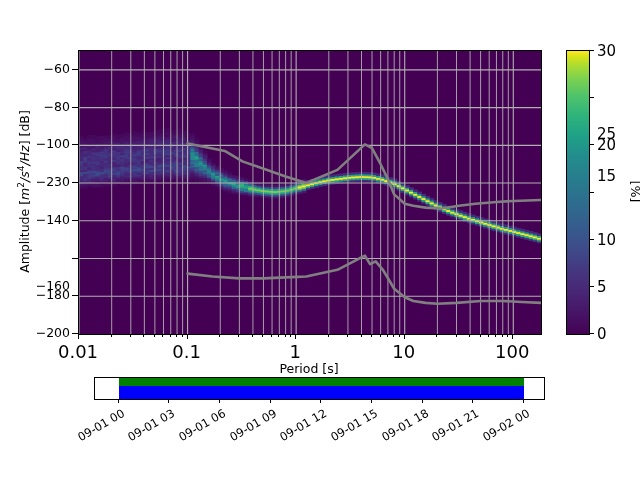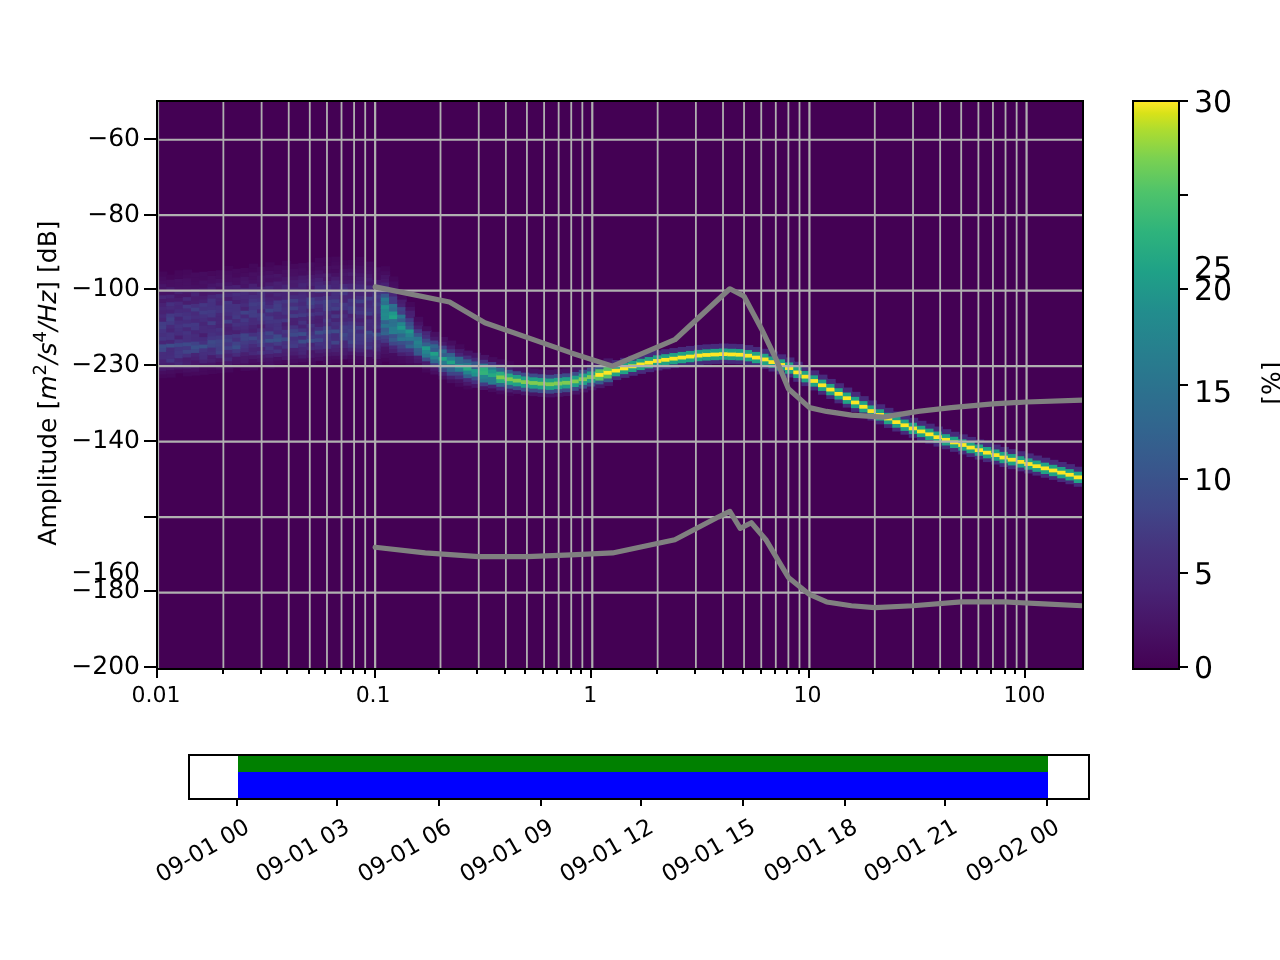--- a/index.html
+++ b/index.html
@@ -85,21 +85,21 @@
     position: absolute;
     top: 334px;
     width: 1px;
     background: #000000;
   }
   .xtick-mark.major { height: 5px; }
   .xtick-mark.minor { height: 3px; }
   .xtick-label {
     position: absolute;
     top: 341px;
-    font-size: 11px;
+    font-size: 18px;
     text-align: left;
     white-space: nowrap;
     transform: translateX(-50%);
   }
   #xlabel {
     position: absolute;
     left: 78px; top: 361px;
     width: 462px;
     text-align: center;
     font-size: 12.5px;
@@ -1552,20 +1552,21 @@
           <polyline points="108.57,92.45 145.75,99.99 163.42,110.37 206.62,125.46 227.29,132.07 258.42,118.86 285.92,93.39 293.03,97.16 301.63,113.20 308.90,128.29 315.19,143.39 325.71,152.82 334.31,154.71 346.68,156.59 362.68,157.54 379.97,154.71 396.63,152.82 417.47,150.93 434.28,149.99 462.00,149.05" fill="none" stroke="#808080" stroke-width="2.6" stroke-linejoin="round" stroke-linecap="round"></polyline>
           <polyline points="108.57,222.63 133.59,225.46 160.37,227.34 184.46,227.34 206.62,226.40 227.29,225.46 258.42,218.85 280.09,207.53 285.92,204.70 291.11,213.19 296.66,210.36 303.93,218.85 309.56,228.29 315.19,237.72 325.71,246.21 334.31,249.98 346.68,251.87 358.40,252.81 377.52,251.87 401.60,249.98 423.76,249.98 442.88,250.93 462.00,251.87" fill="none" stroke="#808080" stroke-width="2.6" stroke-linejoin="round" stroke-linecap="round"></polyline>
         </svg>
     </div>
   </div>
 
   <div id="ylabel">
     <span>Amplitude [<i>m</i><sup class="exp">2</sup><i>/s</i><sup class="exp">4</sup><i>/Hz</i>] [dB]</span>
   </div>
 
+  <div id="xlabel">Period [s]</div>
 
   <div id="colorbar"></div>
   <div id="cblabel">[%]</div>
 
   <div id="coverage">
     <div id="coverage-inner">
       <div id="cov-green" style="left: 23.797px; width: 404.998px; background: rgb(0, 128, 0);"></div>
       <div id="cov-blue" style="left: 23.797px; width: 404.998px; background: rgb(0, 0, 255);"></div>
     </div>
   </div>
@@ -1628,21 +1629,21 @@
     <div class="xtick-label" style="left: 295.142px;">1</div>
     <div class="xtick-label" style="left: 403.714px;">10</div>
     <div class="xtick-label" style="left: 512.285px;">100</div>
     <div class="cbtick-mark" style="top: 333px;"></div>
     <div class="cbtick-label" style="top: 325px;">0</div>
     <div class="cbtick-mark" style="top: 285.833px;"></div>
     <div class="cbtick-label" style="top: 277.833px;">5</div>
     <div class="cbtick-mark" style="top: 238.667px;"></div>
     <div class="cbtick-label" style="top: 230.667px;">10</div>
     <div class="cbtick-mark" style="top: 191.5px;"></div>
-    <div class="cbtick-label" style="top: 187px;">15</div>
+    <div class="cbtick-label" style="top: 167px;">15</div>
     <div class="cbtick-mark" style="top: 144.333px;"></div>
     <div class="cbtick-label" style="top: 136.333px;">20</div>
     <div class="cbtick-mark" style="top: 97.1667px;"></div>
     <div class="cbtick-label" style="top: 89.1667px; margin-top: 36px;">25</div>
     <div class="cbtick-mark" style="top: 50px;"></div>
     <div class="cbtick-label" style="top: 42px;">30</div>
     <div class="ttick-mark" style="left: 117.797px;"></div>
     <div class="ttick-label" style="left: 57.797px; top: 406px; width: 62px;">09-01 00</div>
     <div class="ttick-mark" style="left: 168.422px;"></div>
     <div class="ttick-label" style="left: 108.422px; top: 406px; width: 62px;">09-01 03</div>

